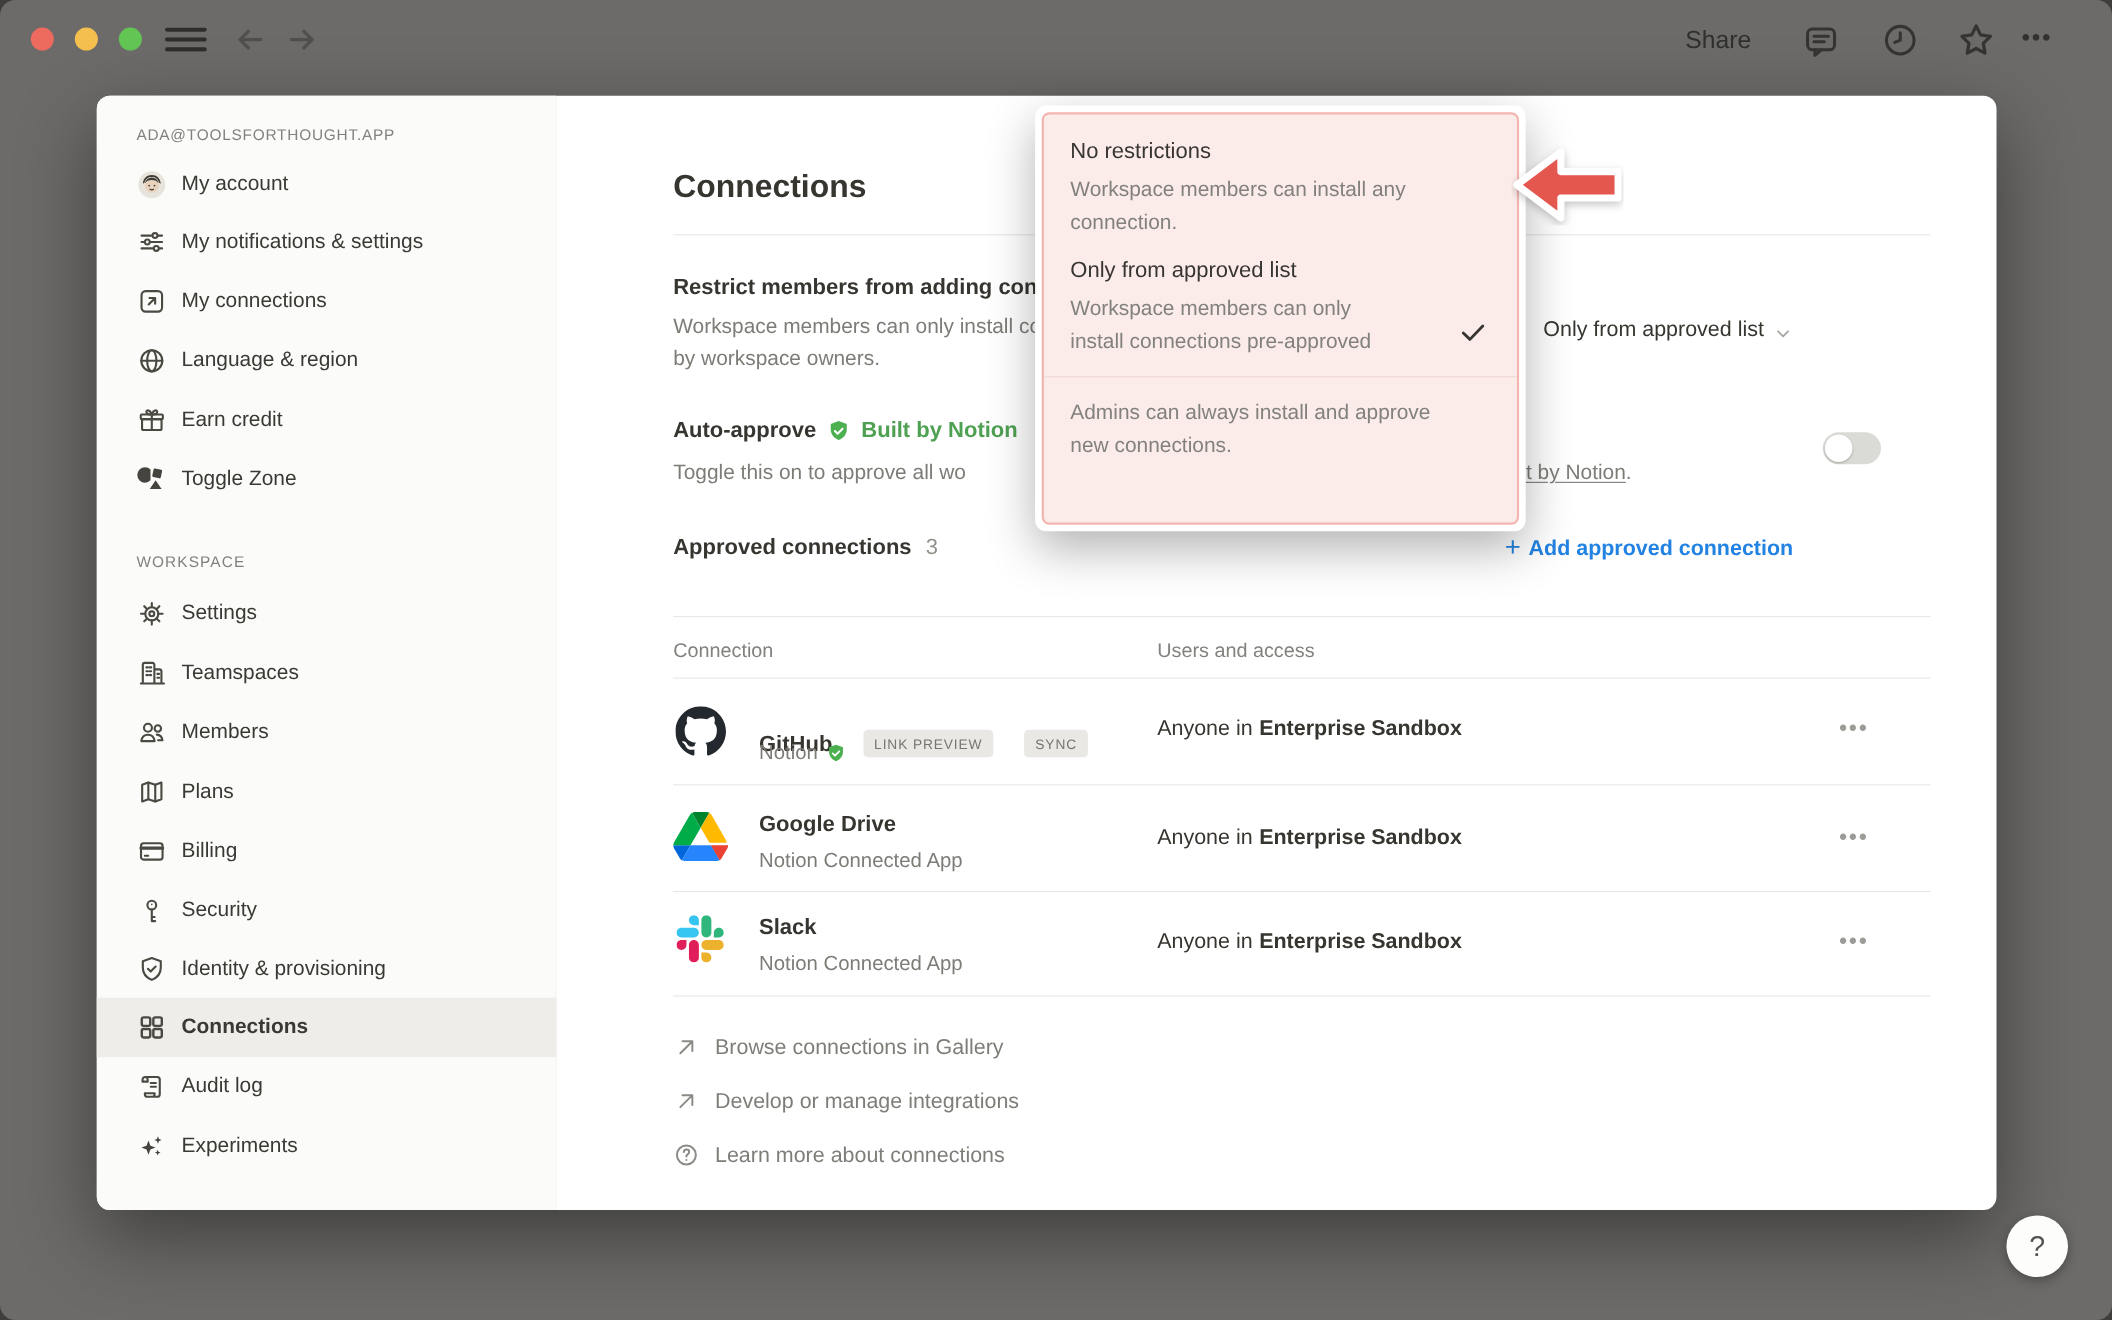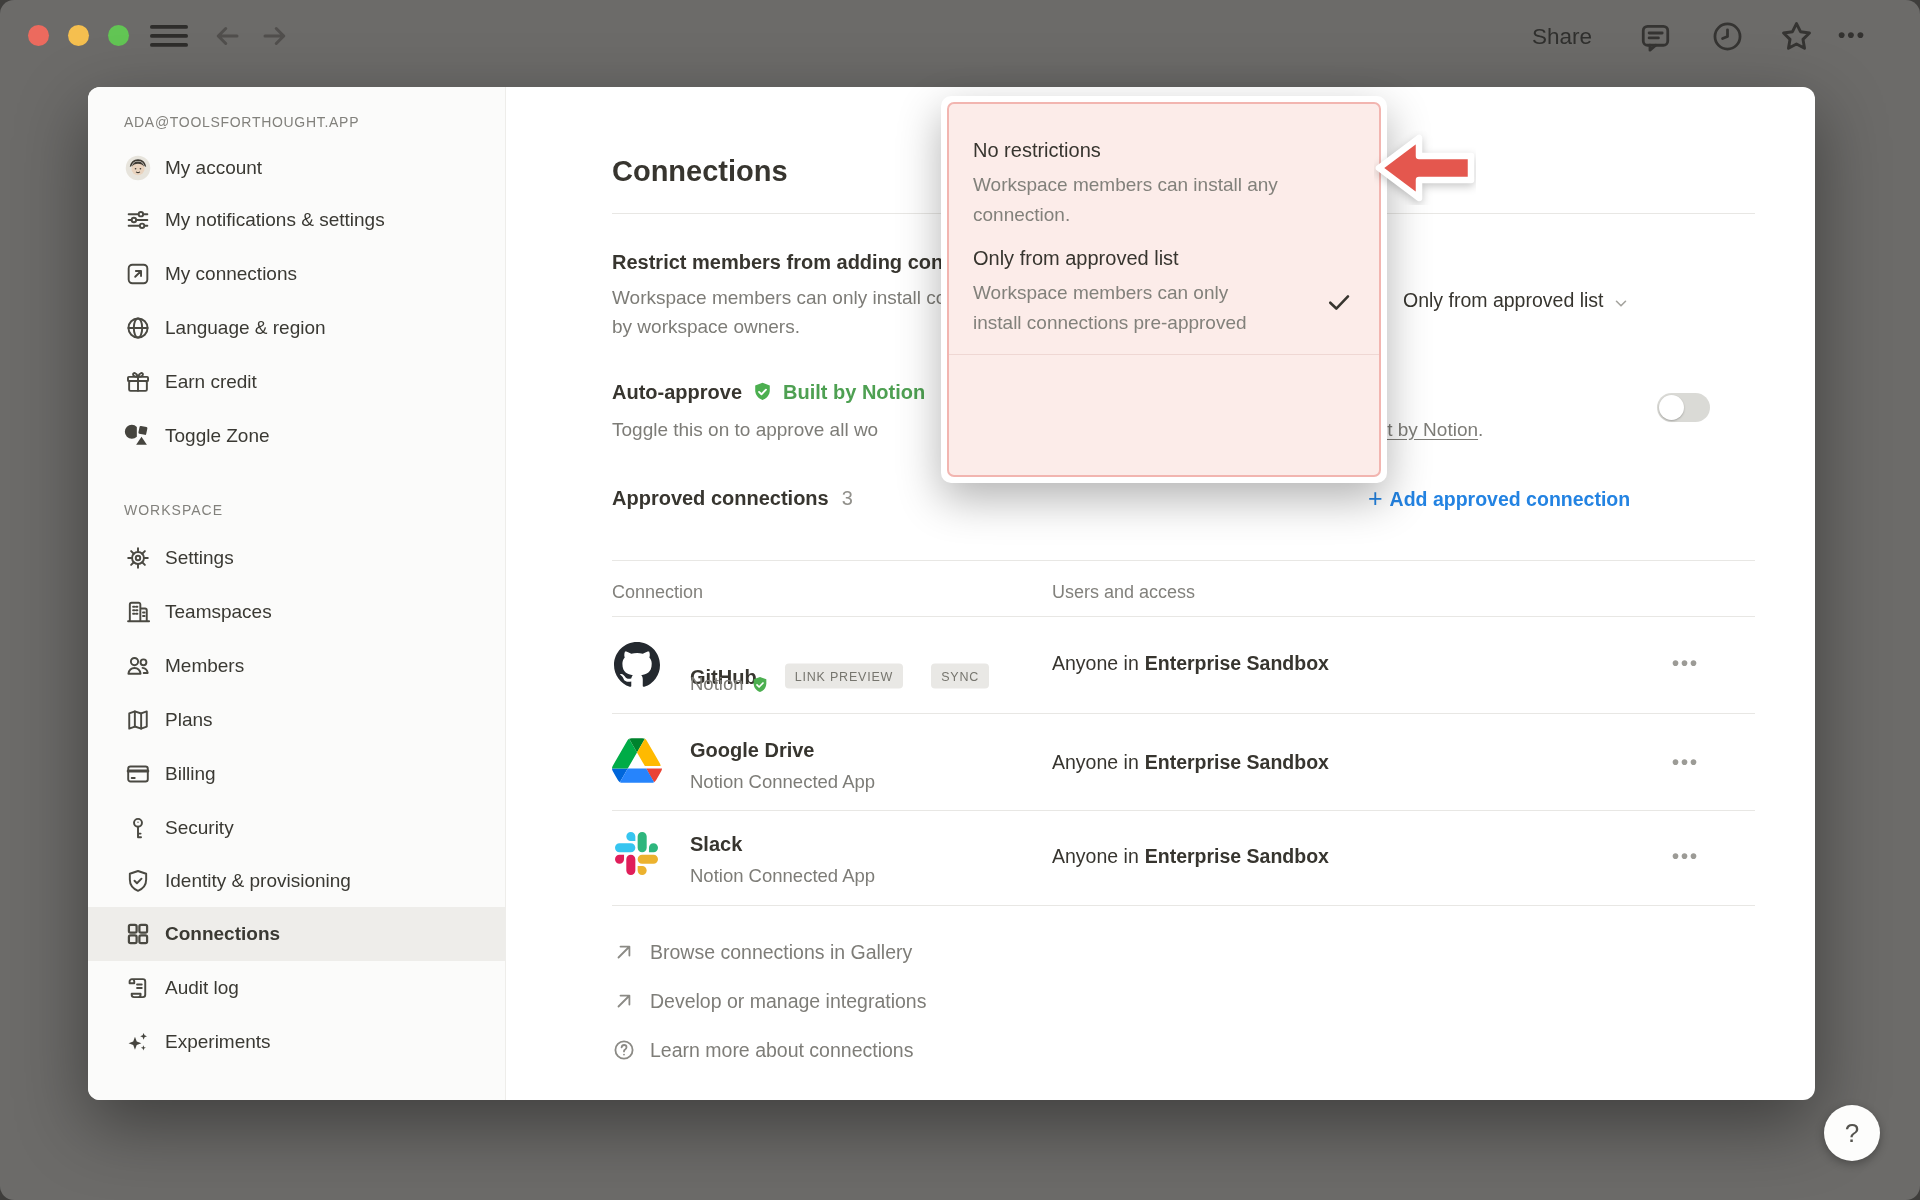--- a/index.html
+++ b/index.html
@@ -348,39 +348,43 @@
   <div class="cy flink" style="left:612px;top:1050px">
     <svg class="lic" viewBox="0 0 24 24">
         <circle cx="12" cy="12" r="8.6"></circle>
         <path d="M9.6 9.3c.2-1.4 1.2-2.3 2.5-2.3 1.4 0 2.4.9 2.4 2.2 0 1-.5 1.6-1.4 2.2-.8.5-1.1.9-1.1 1.7v.3"></path>
         <circle cx="12" cy="16.6" r=".9" fill="#8B8A85" stroke="none"></circle>
       </svg>
     <span>Learn more about connections</span>
   </div>
 
   <div class="abs" style="left:941px;top:96px;width:446px;height:387px;background:#fff;border-radius:10px;box-shadow:0 16px 44px rgba(0,0,0,.3);padding:6px;z-index:40">
-    <div style="position:relative;width:100%;height:100%;background:#FCECE9;border:2px solid #F2B5B0;border-radius:7px;padding:32px 24px 0">
+    <div style="position:relative;width:100%;height:100%;background:#FCECE9;border:2px solid #F2B5B0;border-radius:7px;padding:20px 24px 0">
       <div style="margin-bottom:14px;cursor:pointer">
         <div class="popt">No restrictions</div>
         <div class="pdesc">
           <div>Workspace members can install any</div>
           <div>connection.</div>
         </div>
       </div>
       <div style="cursor:pointer">
         <div class="popt">Only from approved list</div>
         <div class="pdesc">
           <div>Workspace members can only</div>
           <div>install connections pre-approved</div>
         </div>
       </div>
       <svg style="position:absolute;right:26px;top:184px;width:28px;height:28px" viewBox="0 0 24 24">
           <path d="M4.5 12.6l5.2 5 10-10.4" fill="none" stroke="#37352F" stroke-width="2.2" stroke-linecap="round" stroke-linejoin="round"></path>
         </svg>
       <div style="height:1px;background:#EFD7D3;margin:16px -24px 0"></div>
+      <div class="pdesc" style="padding-top:18px">
+        <div>Admins can always install and approve</div>
+        <div>new connections.</div>
+      </div>
     </div>
   </div>
 
   <svg class="abs" style="left:1374px;top:131px;width:102px;height:74px;z-index:50" viewBox="0 0 102 74">
     <path d="M5 37 L45 7 L45 25 L97 25 L97 49 L45 49 L45 67 Z" fill="#E4574E" stroke="#fff" stroke-width="6.5" stroke-linejoin="round" style="filter:drop-shadow(0 3px 4px rgba(0,0,0,.22))"></path>
   </svg>
 
   <div class="abs" style="left:1824px;top:1105px;width:56px;height:56px;border-radius:50%;background:#FDFDFC;box-shadow:0 3px 10px rgba(0,0,0,.3);display:flex;align-items:center;justify-content:center;font-size:26px;color:#55544F;cursor:pointer">
     <span>?</span>
   </div>

